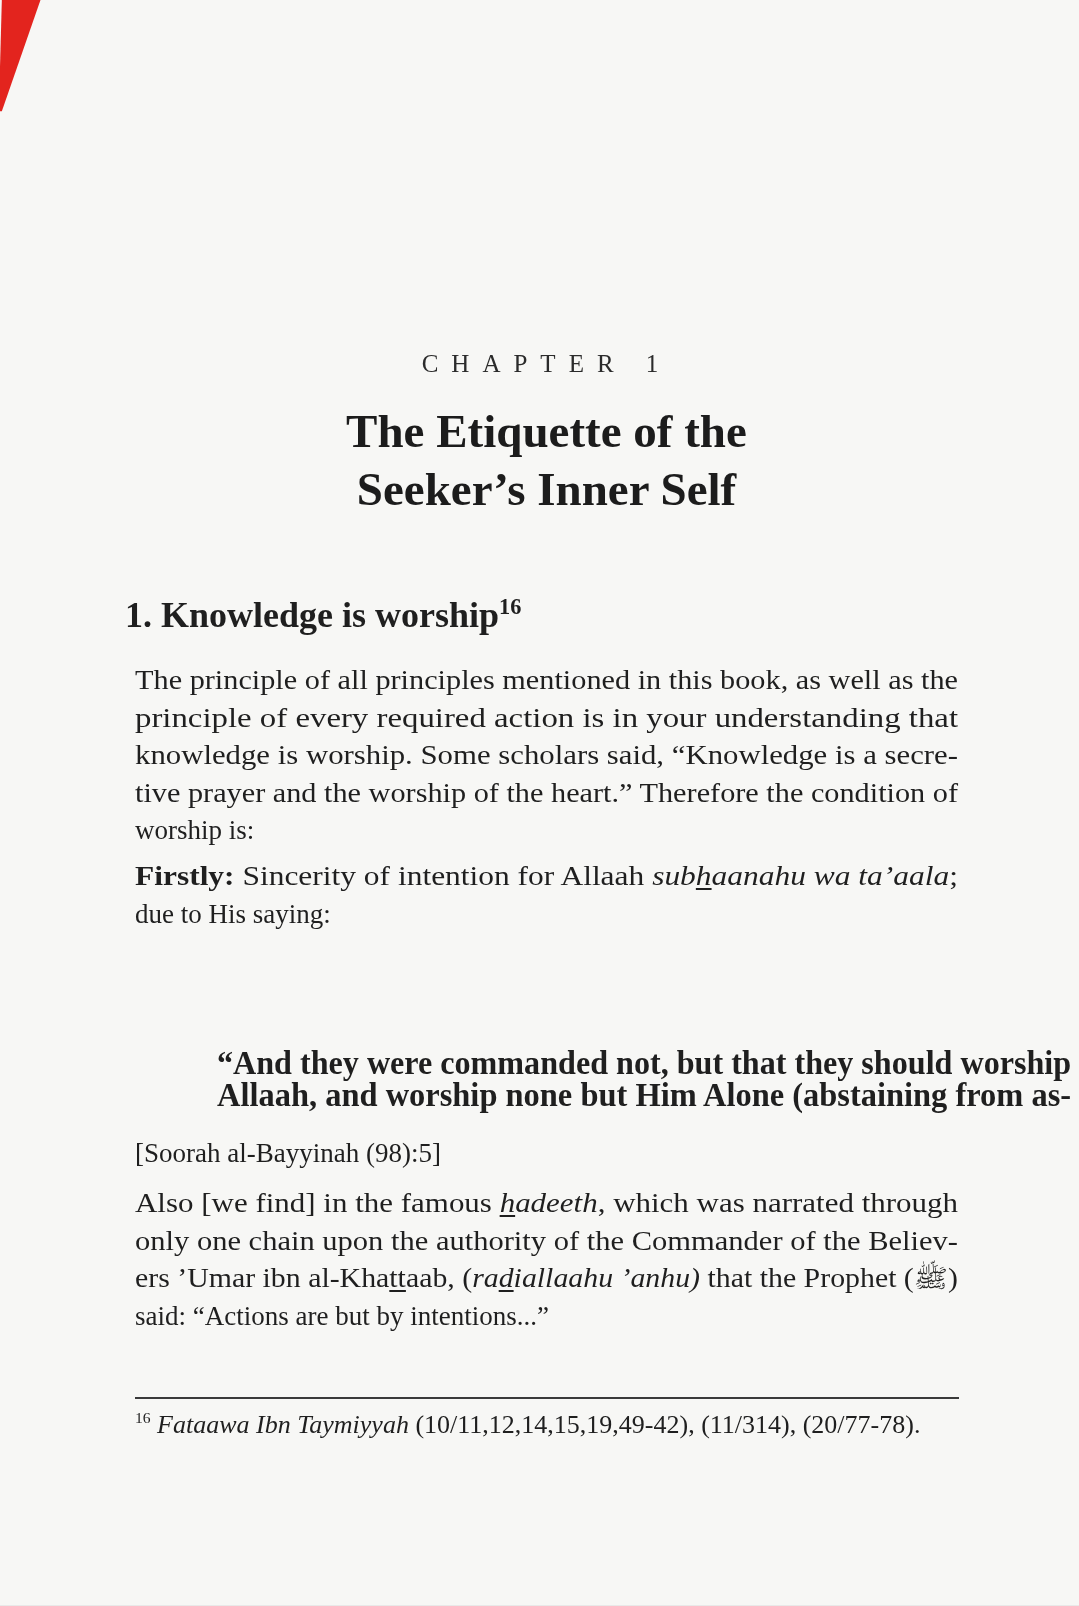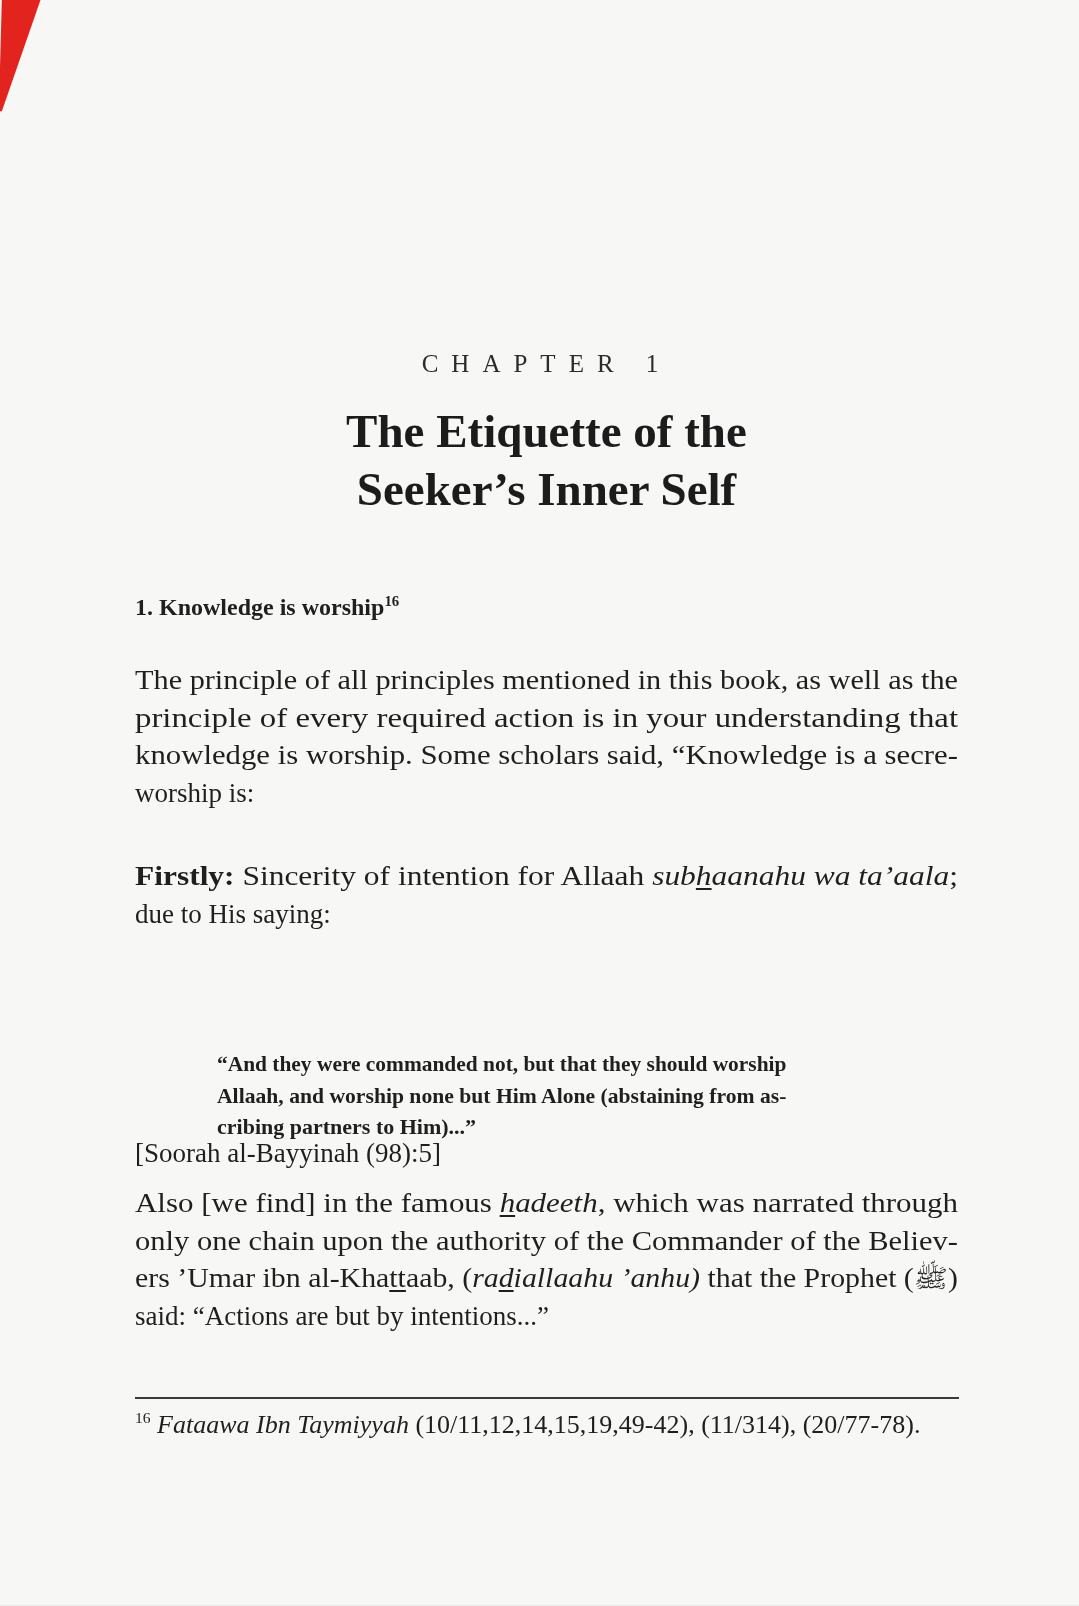--- a/index.html
+++ b/index.html
@@ -25,29 +25,29 @@
     left:135px;top:350px;width:823px;
     font-size:25px;letter-spacing:13px;
     color:#2b2b2b;
   }
   .title{
     left:135px;top:402px;width:823px;
     font-size:47px;font-weight:bold;line-height:58px;
     color:#1c1c1c;
   }
   .heading{
-    left:135px;top:594px;width:823px;
-    font-size:24px;font-weight:bold;
+    left:125px;top:594px;width:823px;
+    font-size:36px;font-weight:bold;
   }
   .sup{vertical-align:super;font-size:0.62em;line-height:0;}
 
   .body-block{left:135px;width:823px;font-size:27px;}
   .line{height:37.6px;line-height:37.6px;overflow:visible;}
   .fit{display:inline-block;white-space:nowrap;transform-origin:left center;}
-  .qblock{left:217px;width:660px;font-size:22px;font-weight:bold;}
+  .qblock{left:217px;width:660px;font-size:33px;font-weight:bold;}
   .qblock .line{height:31.5px;line-height:31.5px;}
 
   .it{font-style:italic;}
   .ul{text-decoration:underline;text-underline-offset:3px;text-decoration-thickness:2px;}
   .b{font-weight:bold;}
 
   .arabic{
     left:135px;top:956px;width:823px;
     font-size:37px;line-height:70px;
     font-family:"DejaVu Sans", sans-serif;
@@ -89,35 +89,35 @@
   </div>
 
   <div class="abs heading">
     <span>1. Knowledge is worship</span><span class="sup">16</span>
   </div>
 
   <div class="abs body-block" style="top:662px">
     <div class="line"><span class="fit" style="transform: scaleX(1.12113);">The principle of all principles mentioned in this book, as well as the</span></div>
     <div class="line"><span class="fit" style="transform: scaleX(1.21557);">principle of every required action is in your understanding that</span></div>
     <div class="line"><span class="fit" style="transform: scaleX(1.13974);">knowledge is worship. Some scholars said, “Knowledge is a secre-</span></div>
+    <div class="line"><span class="fit" style="transform: scaleX(1.1209);">tive prayer and the worship of the heart.” Therefore the condition of</span></div>
     <div class="line"><span>worship is:</span></div>
   </div>
 
   <div class="abs body-block" style="top:858px">
     <div class="line">
       <span class="fit" style="transform: scaleX(1.16495);"><span class="b">Firstly:</span><span> Sincerity of intention for Allaah </span><span class="it">sub</span><span class="it ul">h</span><span class="it">aanahu wa ta’aala</span><span>;</span></span>
     </div>
     <div class="line"><span>due to His saying:</span></div>
   </div>
 
 
   <div class="abs qblock" style="top:1048px">
     <div class="line"><span class="fit" style="transform: scaleX(0.97316);">“And they were commanded not, but that they should worship</span></div>
     <div class="line"><span class="fit" style="transform: scaleX(0.983378);">Allaah, and worship none but Him Alone (abstaining from as-</span></div>
-    <div class="line"><span>cribing partners to Him)...”</span></div>
   </div>
 
   <div class="abs attribution"><span>[Soorah al-Bayyinah (98):5]</span></div>
 
   <div class="abs body-block" style="top:1185px">
     <div class="line">
       <span class="fit" style="transform: scaleX(1.14691);"><span>Also [we find] in the famous </span><span class="it ul">h</span><span class="it">adeeth</span><span>, which was narrated through</span></span>
     </div>
     <div class="line"><span class="fit" style="transform: scaleX(1.13037);">only one chain upon the authority of the Commander of the Believ-</span></div>
     <div class="line">

